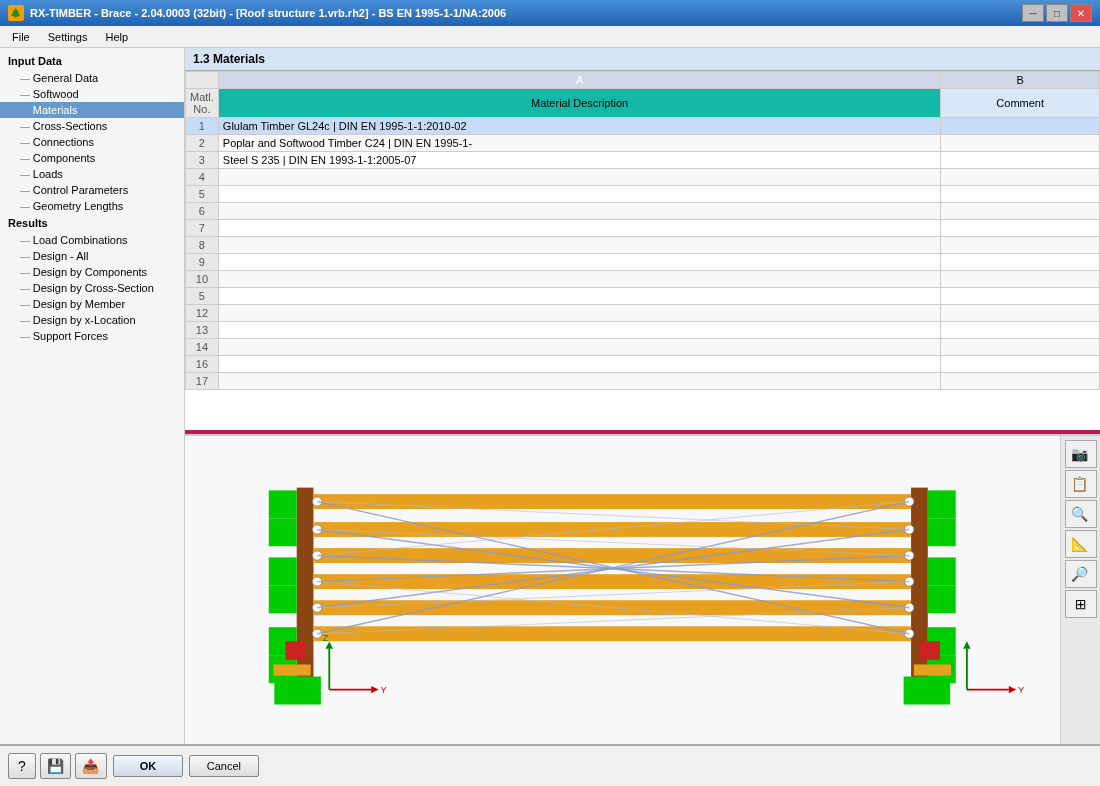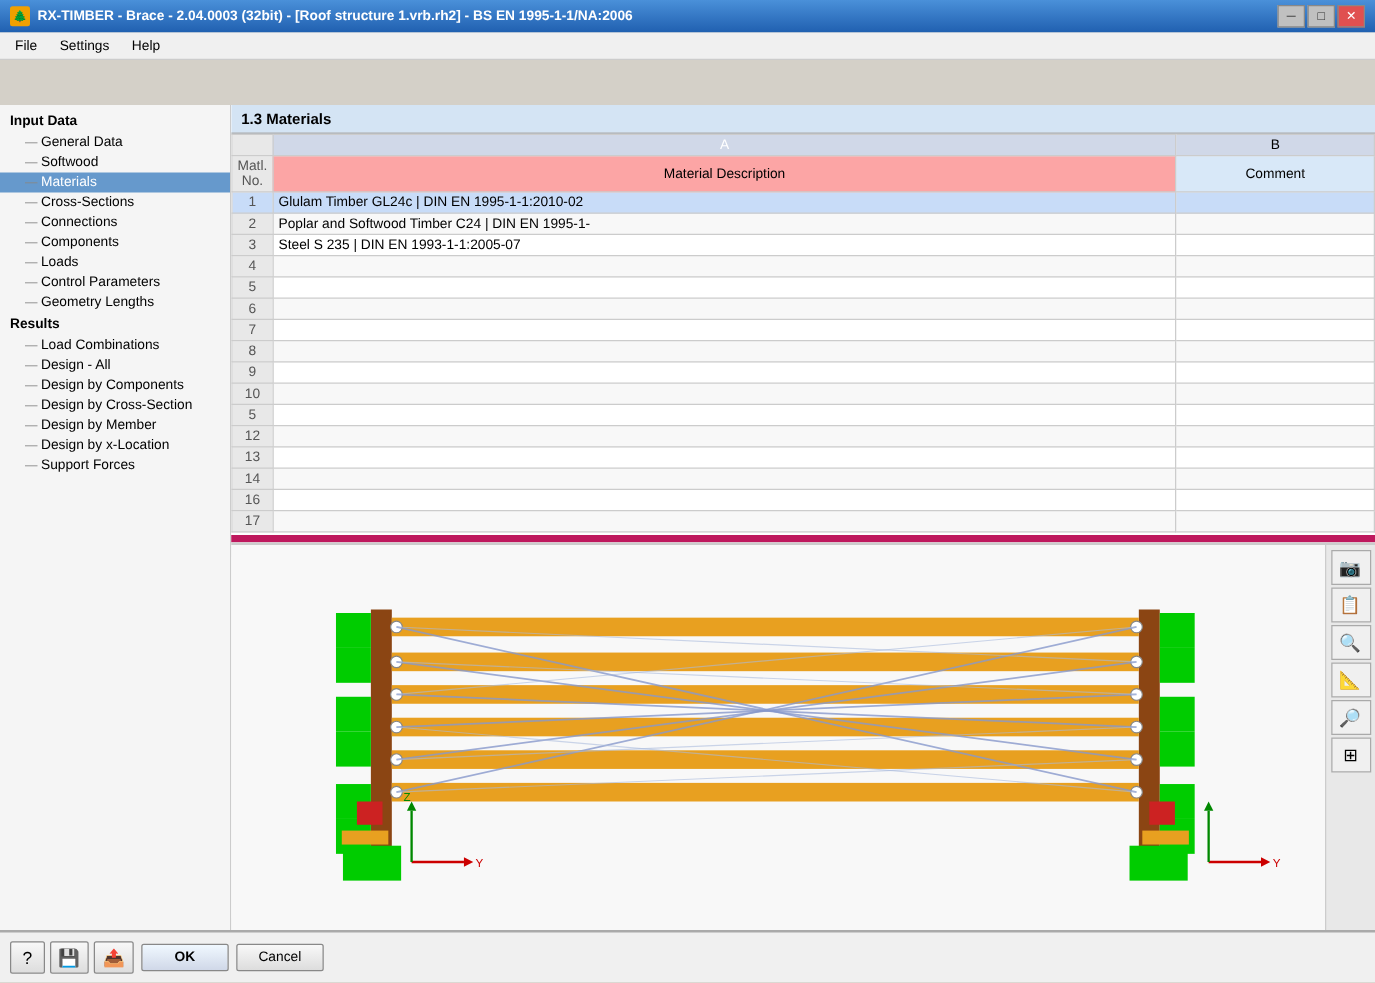--- a/index.html
+++ b/index.html
@@ -37,21 +37,20 @@
     
     .main-container {
       display: flex;
       flex-direction: column;
       height: calc(786px - 26px - 22px);
     }
     .content-area {
       display: flex;
       flex: 1;
       overflow: hidden;
-      margin-top: 36px;
     }
     
     
     .sidebar {
       width: 185px;
       background: #f5f5f5;
       border-right: 1px solid #ccc;
       padding: 4px 0;
       overflow-y: auto;
       font-size: 11px;
@@ -70,21 +69,21 @@
       flex: 1;
       display: flex;
       flex-direction: column;
       background: #f0f0f0;
     }
     
     
     .table-area {
       flex: 1;
       background: white;
-      border-bottom: 6px solid #be185d;
+      border-bottom: 4px solid #be185d;
       overflow: hidden;
       display: flex;
       flex-direction: column;
     }
     .table-title {
       background: #d4e4f4;
       padding: 4px 8px;
       font-weight: bold;
       font-size: 12px;
       border-bottom: 1px solid #aaa;
@@ -260,21 +259,21 @@
           <div class="table-scroll">
             <table class="data-table">
               <thead>
                 <tr>
                   <th class="row-num"></th>
                   <th class="col-a">A</th>
                   <th class="col-b">B</th>
                 </tr>
                 <tr>
                   <th class="row-num">Matl. No.</th>
-                  <th style="background:#fca5a5; text-align:center;">Material Description</th>
+                  <th style="background:#14b8a6; text-align:center;">Material Description</th>
                   <th style="background:#d8e8f8; text-align:center;">Comment</th>
                 </tr>
               </thead>
               <tbody id="table-body">
               <tr class="selected-row">
     <td class="row-num">1</td>
     <td>Glulam Timber GL24c | DIN EN 1995-1-1:2010-02</td>
     <td></td>
   </tr>
                   <tr>

